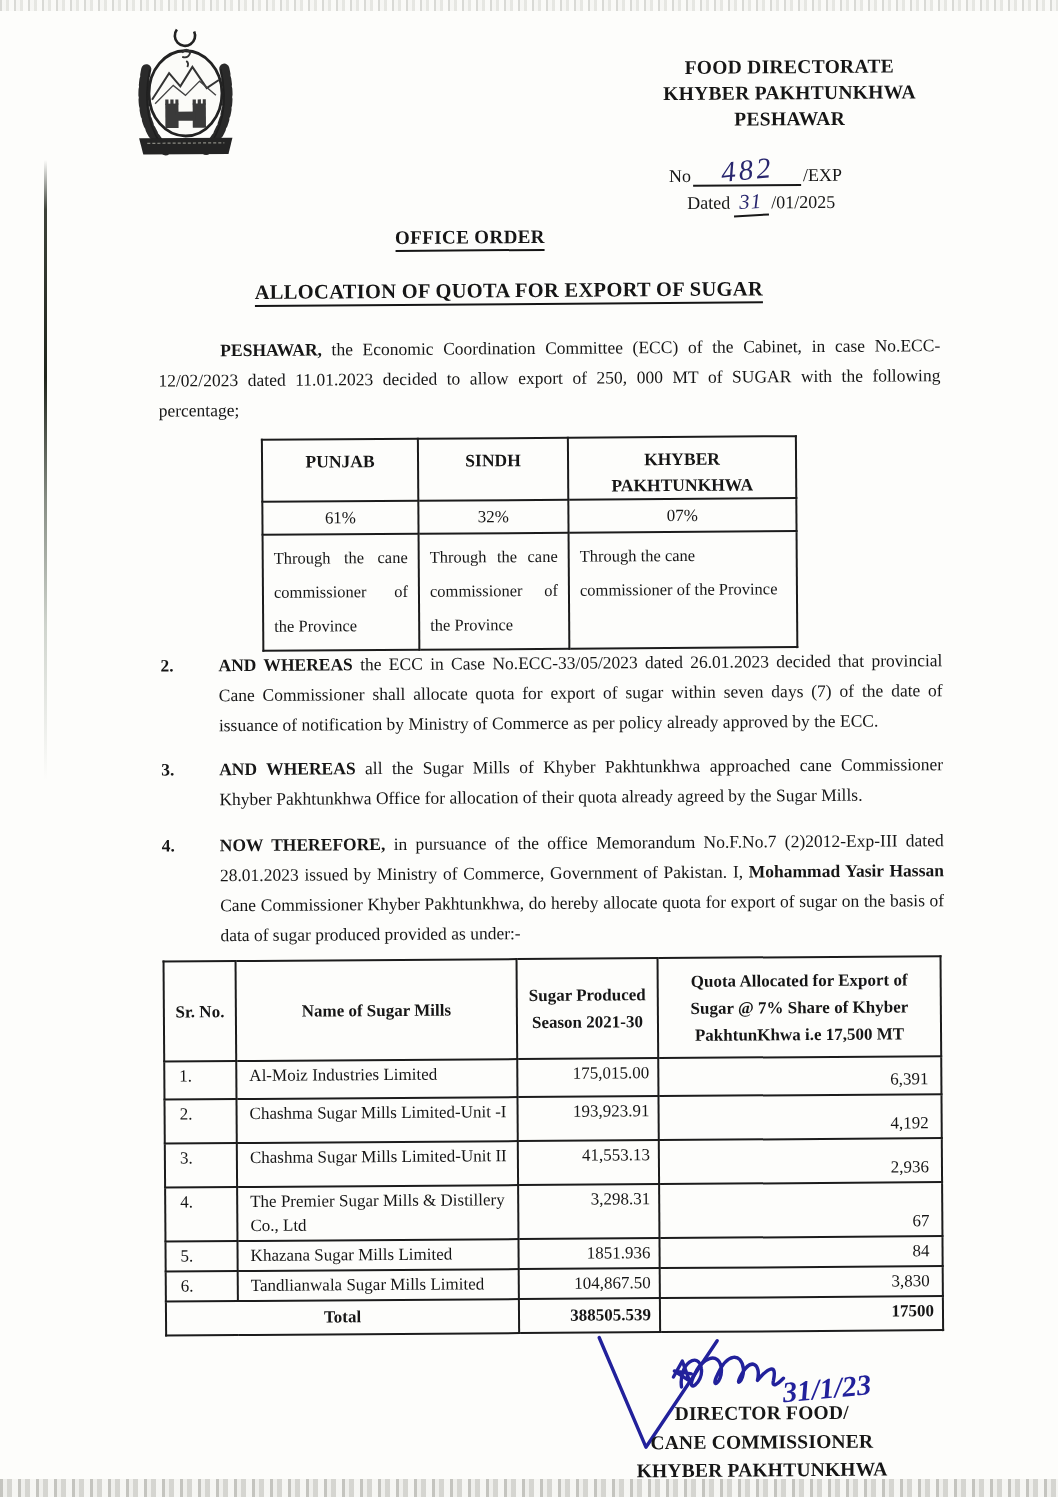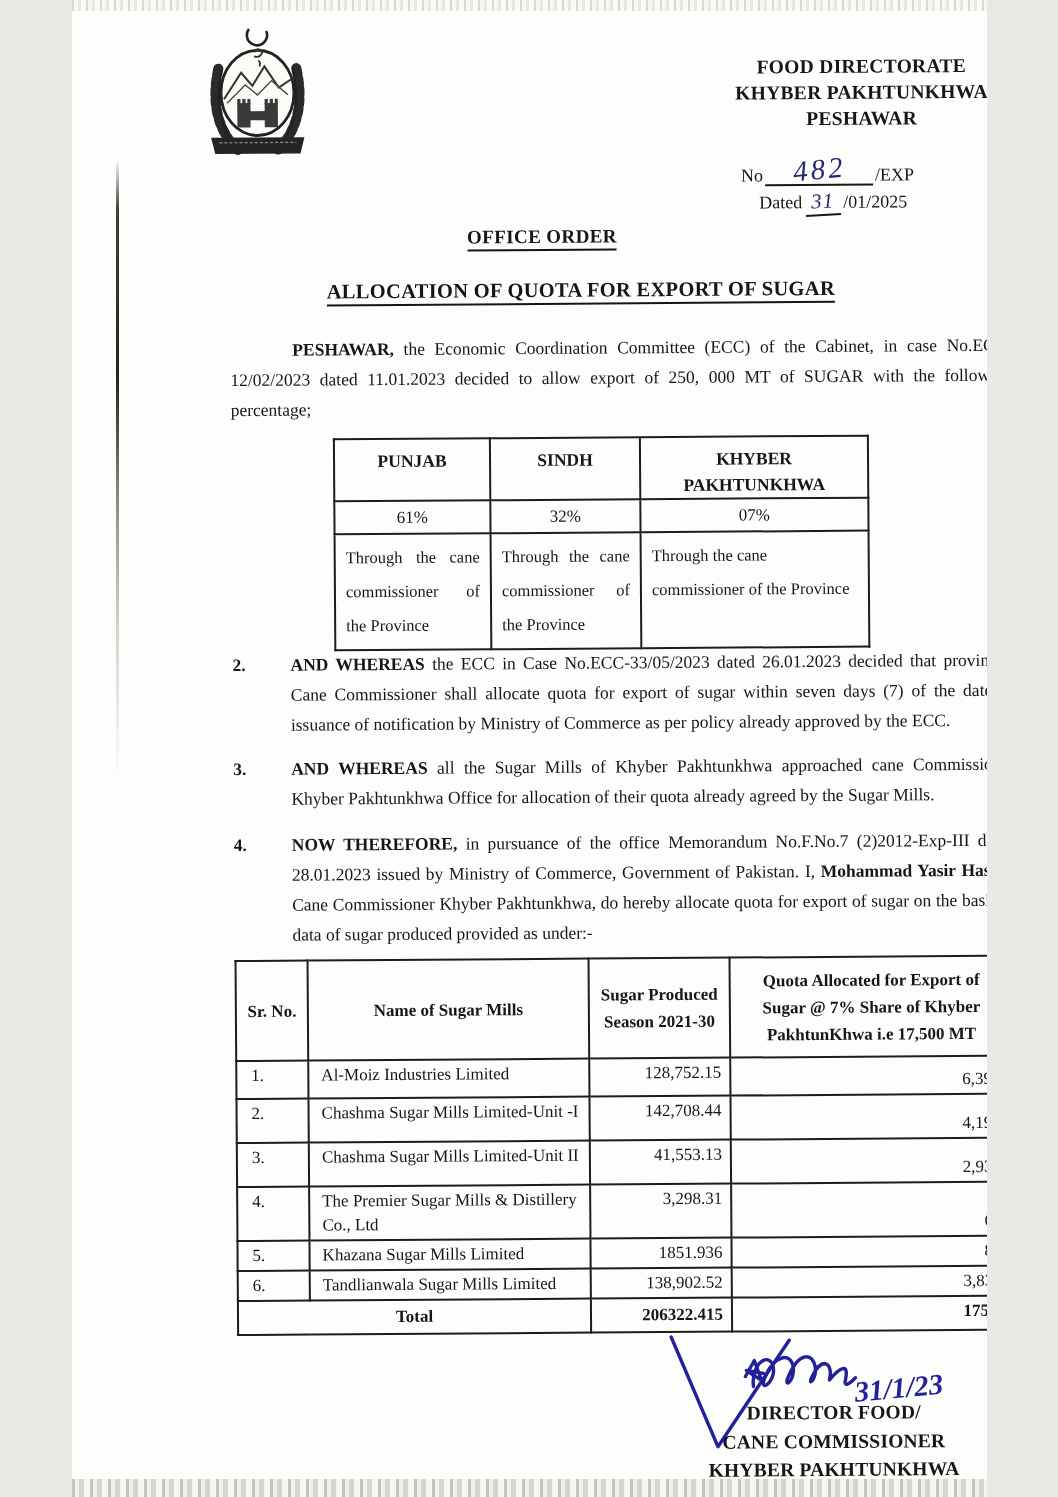--- a/index.html
+++ b/index.html
@@ -1,19 +1,19 @@
 <!DOCTYPE html>
 <html><head>
 <meta charset="utf-8">
 <style>
   * { margin: 0; padding: 0; box-sizing: border-box; }
   html, body { background: #e9e9e6; }
   .page {
     position: relative;
-    width: 915px;
+    width: 1058px;
     height: 1497px;
     margin: 0 auto;
     background: #fdfdfb;
     overflow: hidden;
     font-family: "Liberation Serif", serif;
     color: #161616;
   }
   
   .scan-band-top {
     position: absolute; left: 0; top: 0; width: 100%; height: 11px;
@@ -237,27 +237,27 @@
       <tbody>
           <tr>
         <th>Sr. No.</th>
         <th>Name of Sugar Mills</th>
         <th>Sugar Produced Season 2021-30</th>
         <th>Quota Allocated for Export of Sugar @ 7% Share of Khyber PakhtunKhwa i.e 17,500 MT</th>
       </tr>
       <tr class="r1">
         <td class="c-sr">1.</td>
         <td class="c-name">Al-Moiz Industries Limited</td>
-        <td class="c-prod">128,752.15</td>
+        <td class="c-prod">175,015.00</td>
         <td class="c-quota">6,391</td>
       </tr>
       <tr class="r2">
         <td class="c-sr">2.</td>
         <td class="c-name">Chashma Sugar Mills Limited-Unit -I</td>
-        <td class="c-prod">142,708.44</td>
+        <td class="c-prod">193,923.91</td>
         <td class="c-quota">4,192</td>
       </tr>
       <tr class="r3">
         <td class="c-sr">3.</td>
         <td class="c-name">Chashma Sugar Mills Limited-Unit II</td>
         <td class="c-prod">41,553.13</td>
         <td class="c-quota">2,936</td>
       </tr>
       <tr class="r4">
         <td class="c-sr">4.</td>
@@ -267,26 +267,26 @@
       </tr>
       <tr class="r5">
         <td class="c-sr">5.</td>
         <td class="c-name">Khazana Sugar Mills Limited</td>
         <td class="c-prod">1851.936</td>
         <td class="c-quota">84</td>
       </tr>
       <tr class="r6">
         <td class="c-sr">6.</td>
         <td class="c-name">Tandlianwala Sugar Mills Limited</td>
-        <td class="c-prod">138,902.52</td>
+        <td class="c-prod">104,867.50</td>
         <td class="c-quota">3,830</td>
       </tr>
       <tr class="total">
         <td class="t-label" colspan="2">Total</td>
-        <td class="c-prod">206322.415</td>
+        <td class="c-prod">388505.539</td>
         <td class="c-prod t-quota">17500</td>
       </tr>
     </tbody>
       </table>
 
     <svg class="signature-svg" viewBox="0 0 330 138">
       <g fill="none" stroke="#22219b" stroke-width="3.4" stroke-linecap="round" stroke-linejoin="round">
         <path d="M 22 12 L 68 122 L 140 16"></path>
         <path d="M 96 52 l 9 -16 l 7 20 l -15 -10 l 17 3"></path>
         <path d="M 104 62 C 101 38 122 26 124 44 C 126 58 108 70 116 52 C 124 32 142 26 144 44 C 145 58 132 66 140 50 C 150 28 164 28 166 44 C 167 57 156 64 164 50 C 174 32 184 40 180 56 C 190 44 200 38 196 56 C 194 64 200 60 206 54"></path>

